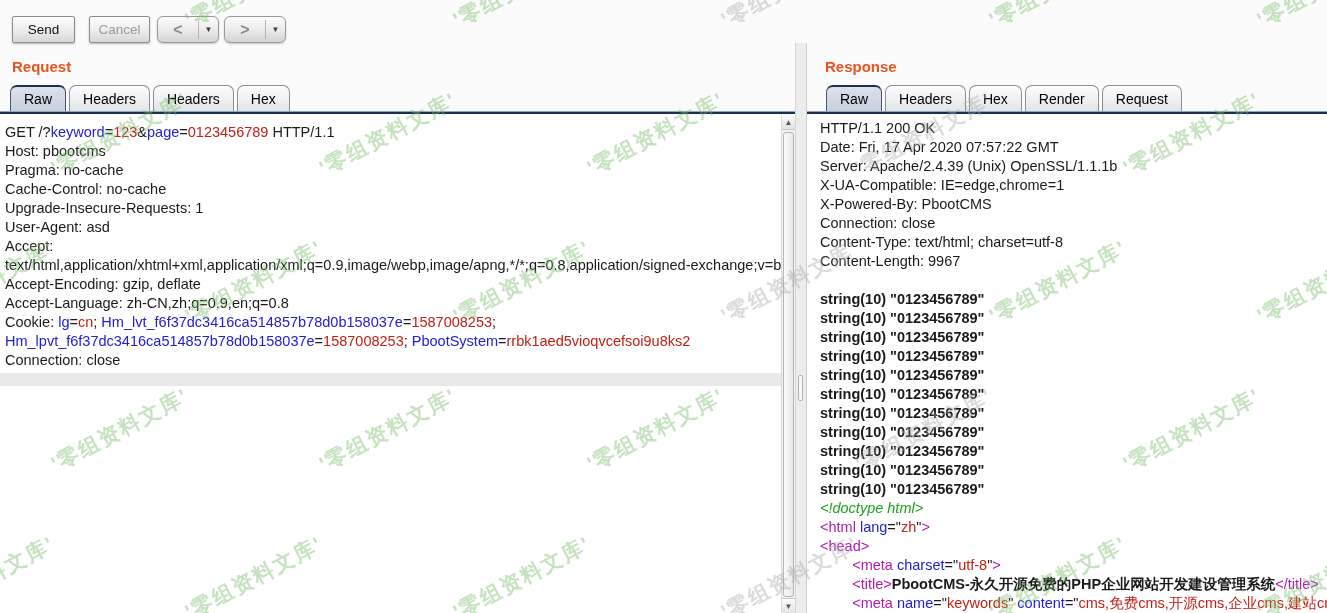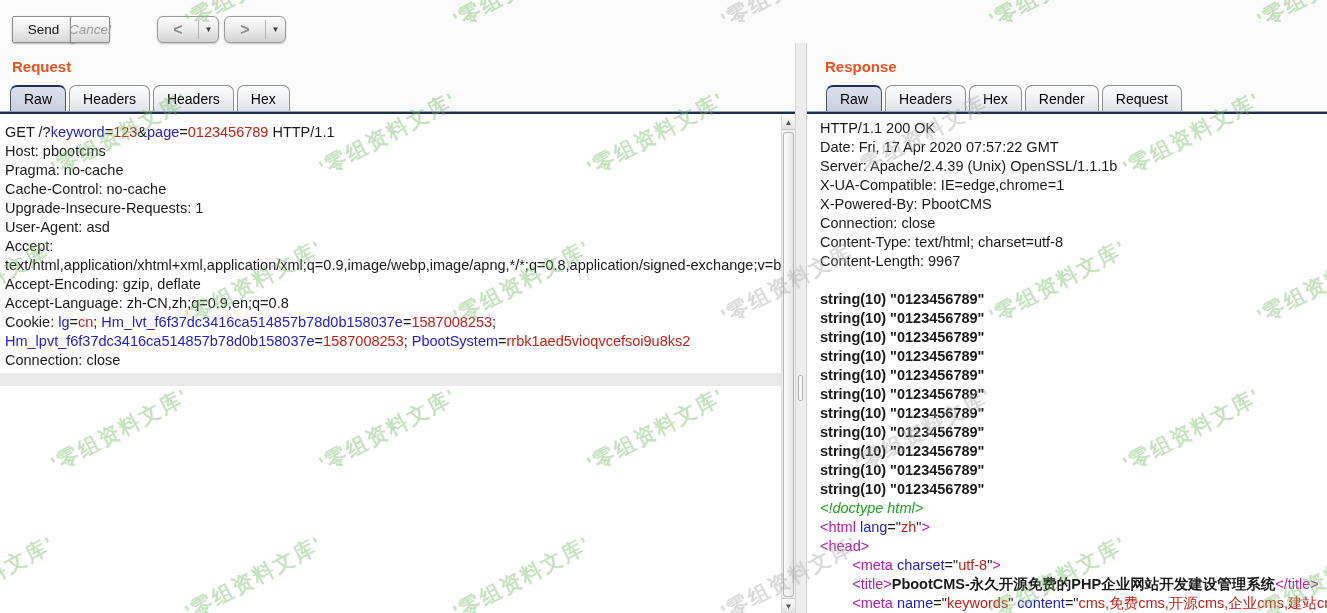--- a/index.html
+++ b/index.html
@@ -17,21 +17,21 @@
     position:absolute; top:16px; height:27px;
     border:1px solid #8e8e8e; border-radius:2px;
     background:linear-gradient(#ffffff, #ececec 55%, #d6d6d6);
     box-shadow:0 1px 2px rgba(0,0,0,0.28);
     font-family:"Liberation Sans", sans-serif;
     font-size:13.5px; color:#111; cursor:pointer;
     display:flex; align-items:center; justify-content:center;
   }
   .btn.disabled { color:#9b9b9b; }
   .btn-send   { left:12px;  width:63px; }
-  .btn-cancel { left:70px;  width:40px;font-style:italic; }
+  .btn-cancel { left:89px;  width:61px; }
   .split { position:absolute; top:16px; width:62px; height:27px;
     border:1px solid #9a9a9a; border-radius:6px;
     background:linear-gradient(#fdfdfd, #e9e9e9 55%, #d3d3d3);
     box-shadow:0 1px 2px rgba(0,0,0,0.22);
     display:flex; align-items:stretch; }
   .split-back { left:157px; }
   .split-fwd  { left:224px; }
   .split-main { flex:1; display:flex; align-items:center; justify-content:center;
     font-size:16px; font-weight:bold; color:#8a8a8a; cursor:pointer; }
   .split-sep { width:1px; background:#b5b5b5; margin:3px 0; }

